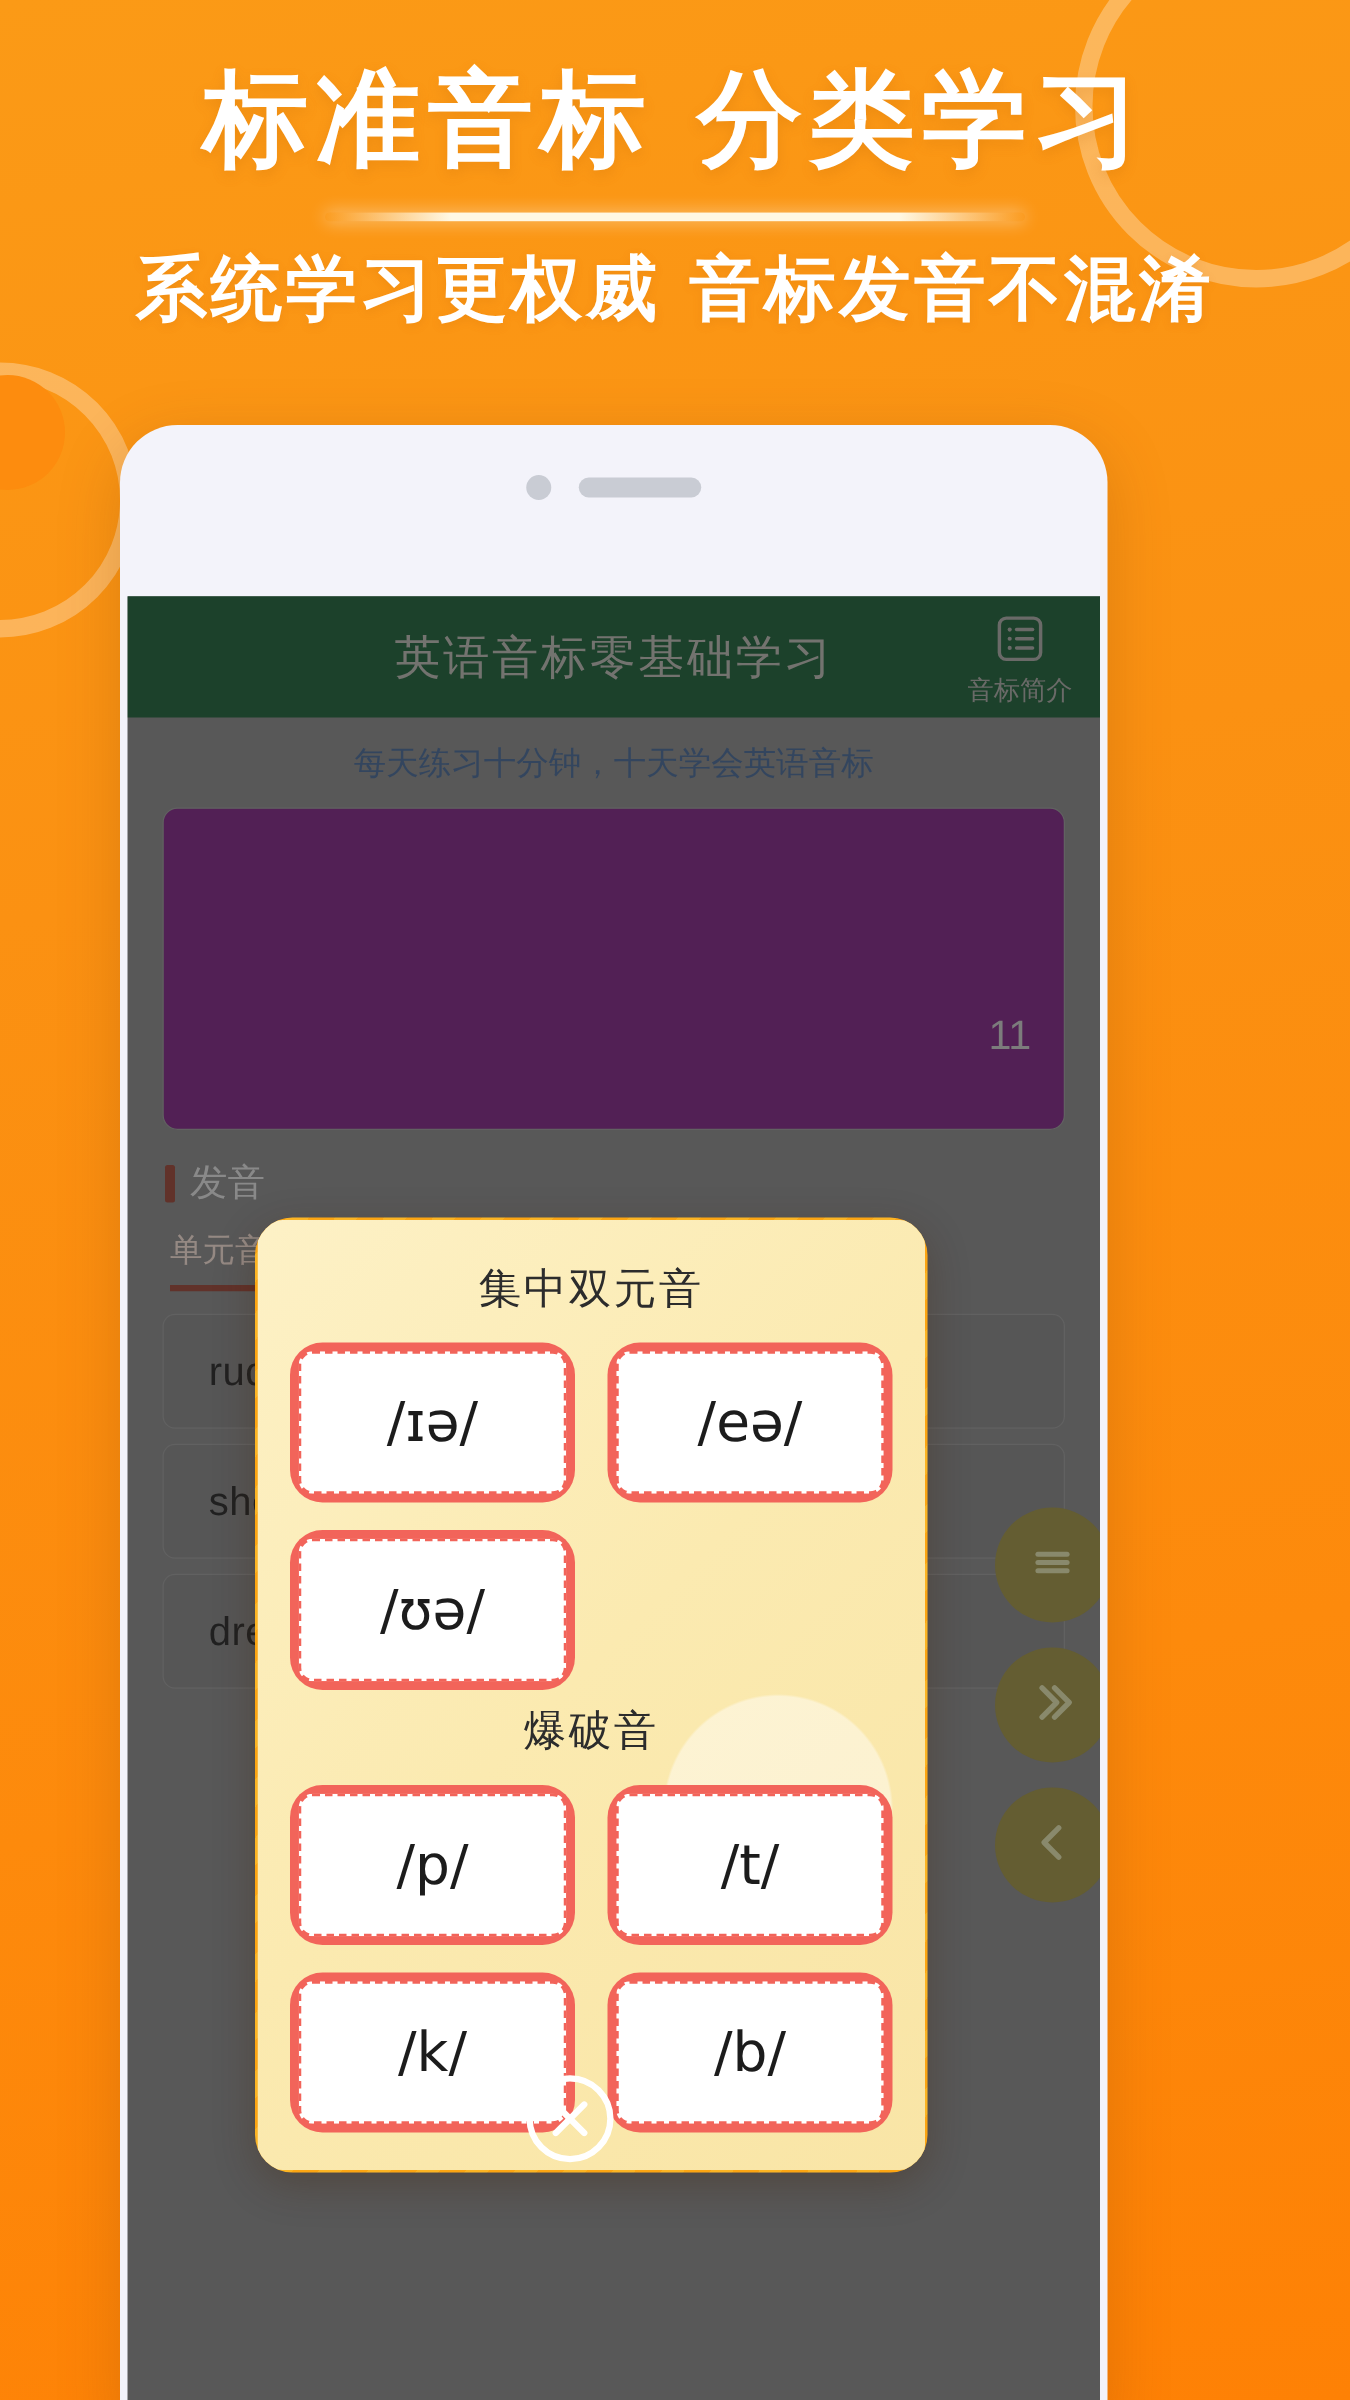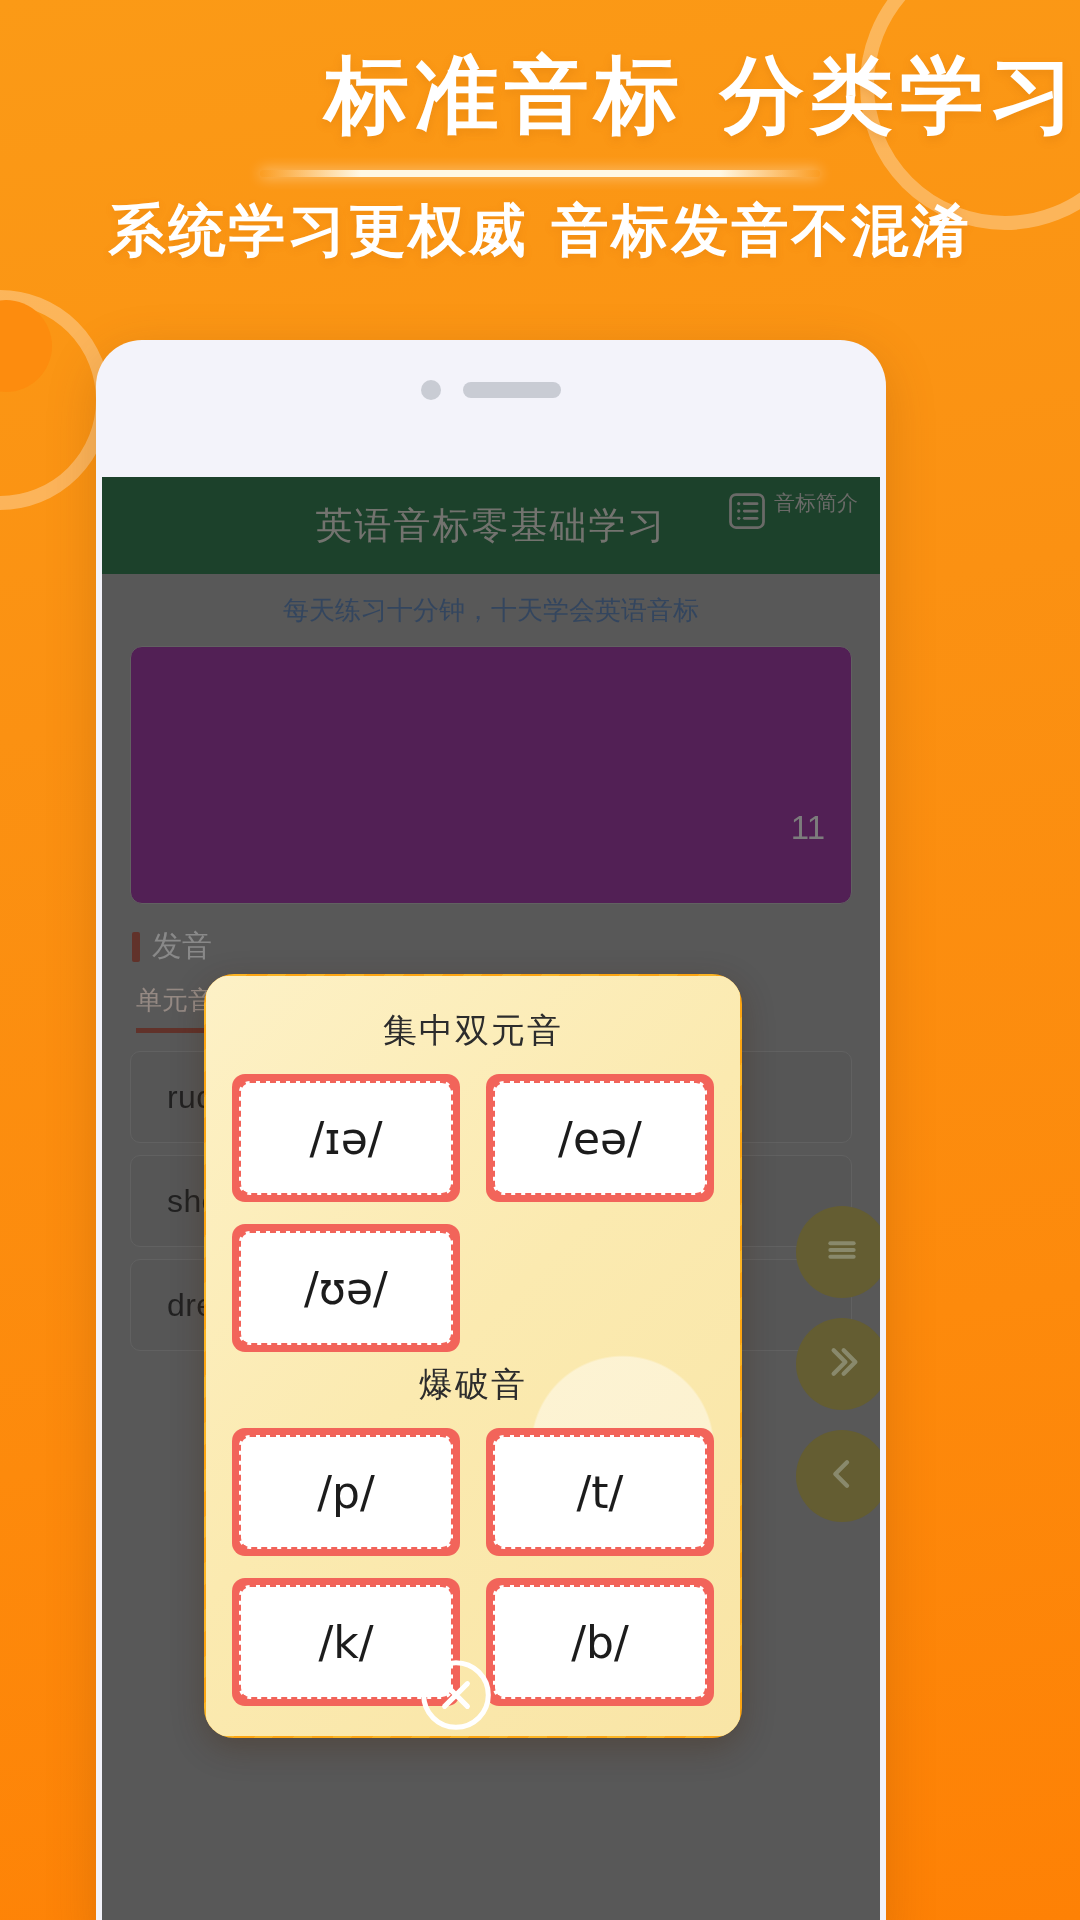--- a/index.html
+++ b/index.html
@@ -34,21 +34,20 @@
     text-align: center;
   }
   #headline {
     font-size: 84px;
     line-height: 1.12;
     font-weight: 700;
     color: #ffffff;
     letter-spacing: 6px;
     text-shadow: 0 4px 10px rgba(180,90,0,.18);
     font-family: "DejaVu Sans", "Liberation Sans", sans-serif;
-    text-align: right;
   }
   #headline-rule {
     width: 560px; height: 7px; margin: 28px auto 0;
     border-radius: 5px;
     background: linear-gradient(90deg, rgba(255,255,255,.05), #fff8e4 18%, #fff8e4 82%, rgba(255,255,255,.05));
     box-shadow: 0 0 14px rgba(255,255,255,.55);
   }
   #subheadline {
     margin-top: 16px;
     font-size: 57px;
@@ -89,21 +88,21 @@
     position: relative;
     height: 97px;
     background: #14532d;
     display: flex; align-items: center; justify-content: center;
   }
   #navbar-title {
     font-size: 37px; color: #a9a9a3; letter-spacing: 2px;
   }
   #nav-right {
     position: absolute; right: 22px; top: 12px;
-    display: flex; flex-direction: row; align-items: flex-start; gap: 5px;
+    display: flex; flex-direction: column; align-items: center; gap: 5px;
   }
   #nav-right svg { display: block; }
   #nav-right-label { font-size: 21px; color: #9a9a96; }
 
   
   #app-subtitle {
     height: 72px;
     display: flex; align-items: center; justify-content: center;
     font-size: 26px; color: #3b5b86; text-align: right;
   }
@@ -194,21 +193,21 @@
     letter-spacing: 2px;
   }
   .ipa-grid {
     display: grid;
     grid-template-columns: 1fr 1fr;
     gap: 22px 26px;
   }
   .ipa-card {
     height: 128px;
     background: #f2645a;
-    border-radius: 13px;
+    border-radius: 26px;
     padding: 7px;
   }
   .ipa-card-in {
     width: 100%; height: 100%;
     background: #ffffff;
     border: 2px dashed #f2645a;
     border-radius: 11px;
     display: flex; align-items: center; justify-content: center;
     font-size: 44px;
     color: #1c1c1c;

